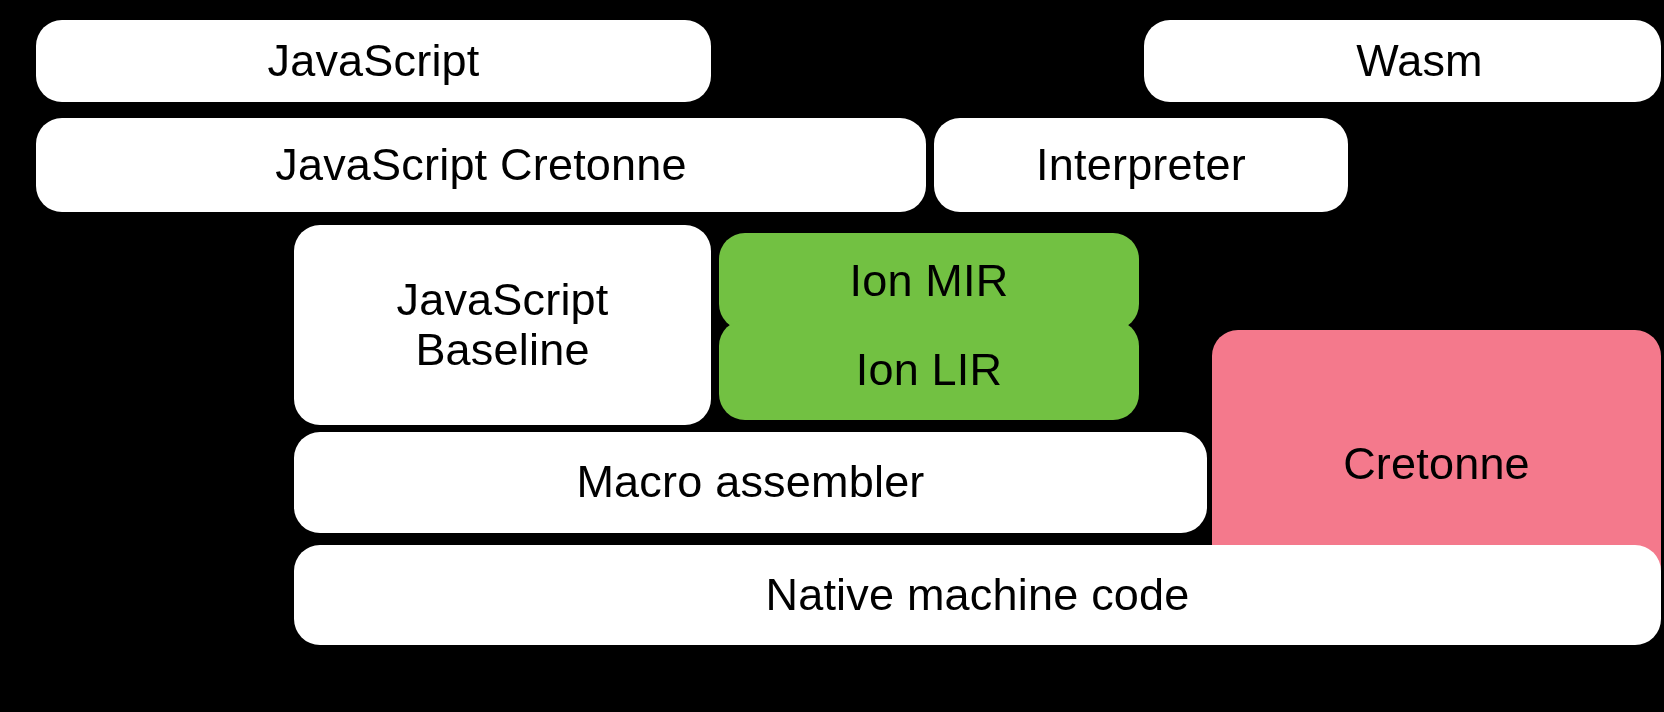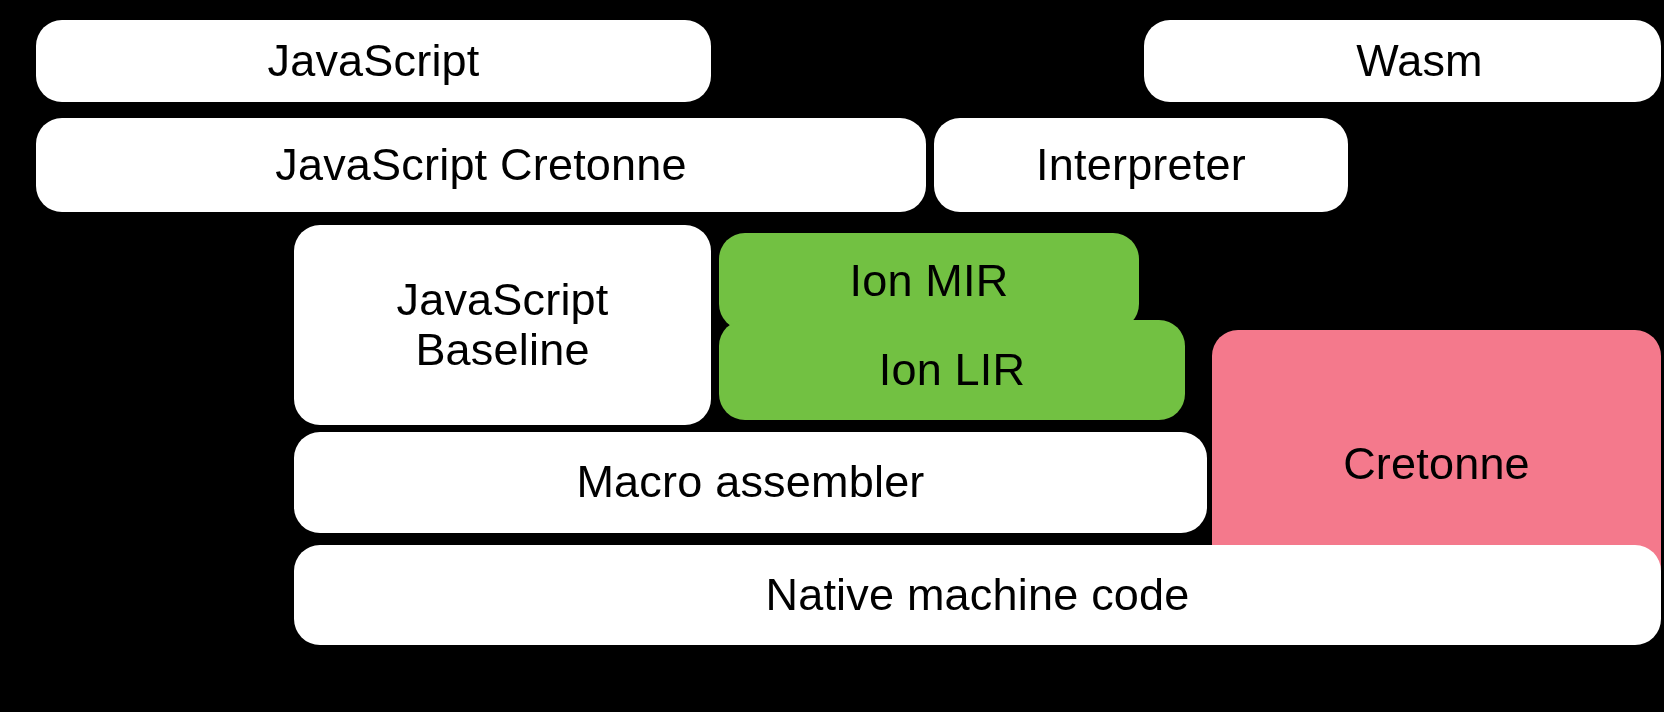--- a/index.html
+++ b/index.html
@@ -45,17 +45,17 @@
 <body>
 
 <div id="stage" style="background: rgb(0, 0, 0); margin-left: 16px;">
     <div class="node fill-white" style="left: 20px; top: 20px; width: 675px; height: 82px;">JavaScript</div>
     <div class="node fill-white" style="left: 1128px; top: 20px; width: 517px; height: 82px; padding-left: 44px;">Wasm</div>
     <div class="node fill-white" style="left: 20px; top: 118px; width: 890px; height: 94px;">JavaScript Cretonne</div>
     <div class="node fill-white" style="left: 918px; top: 118px; width: 414px; height: 94px;">Interpreter</div>
     <div class="node fill-white" style="left: 278px; top: 225px; width: 417px; height: 200px;">JavaScript
 Baseline</div>
     <div class="node fill-green" style="left: 703px; top: 233px; width: 420px; height: 97px;">Ion MIR</div>
-    <div class="node fill-green" style="left: 703px; top: 320px; width: 466px; height: 100px;">Ion LIR</div>
+    <div class="node fill-green" style="left: 703px; top: 320px; width: 420px; height: 100px;">Ion LIR</div>
     <div class="node fill-pink" style="left: 1196px; top: 330px; width: 449px; height: 268px;">Cretonne</div>
     <div class="node fill-white" style="left: 278px; top: 432px; width: 913px; height: 101px;">Macro assembler</div>
     <div class="node fill-white" style="left: 278px; top: 545px; width: 1367px; height: 100px;">Native machine code</div>
   </div>
 
 </body></html>

